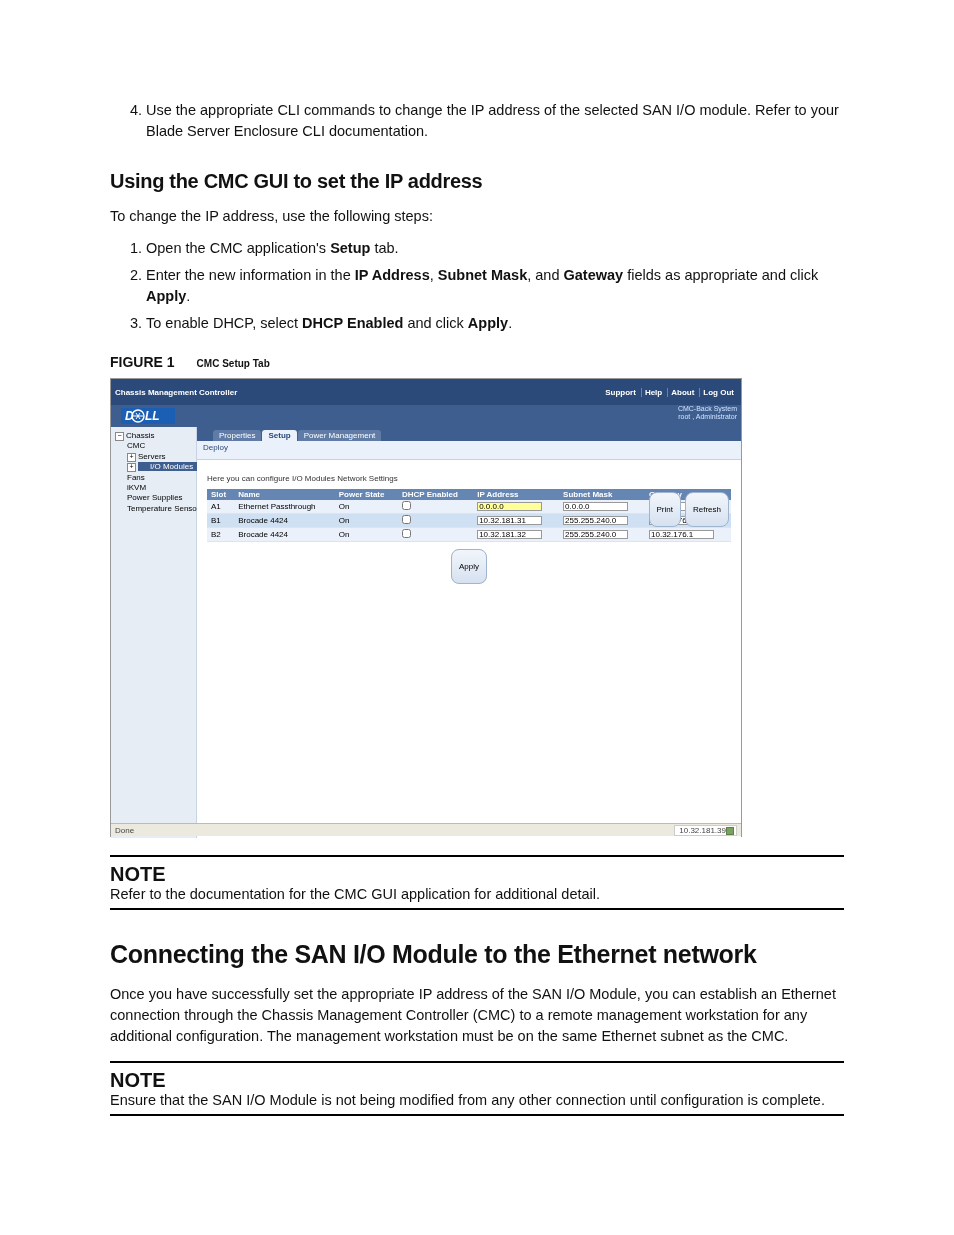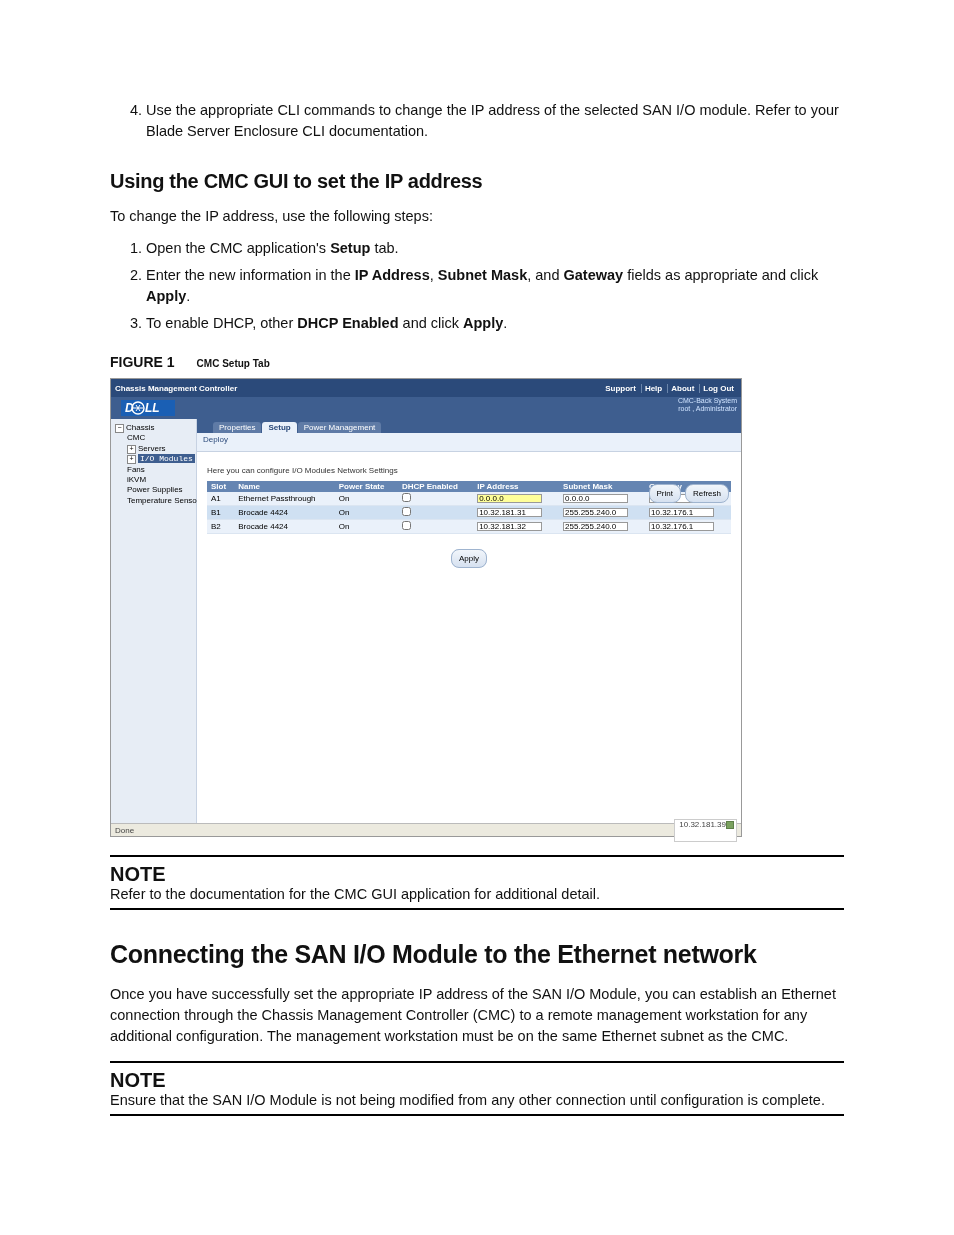--- a/index.html
+++ b/index.html
@@ -42,21 +42,21 @@
     border: 1px solid #999;
     background: #fff;
     font-size: 8px;
     color: #000;
     position: relative;
     margin-bottom: 18px;
   }
   .shot .titlebar {
     background: #2b4a7a;
     color: #fff;
-    height: 18px;
+    height: 26px;
     display: flex;
     justify-content: space-between;
     align-items: center;
     padding: 0 4px;
     font-size: 8px;
     font-weight: bold;
   }
   .shot .titlebar .rlinks { display: flex; gap: 2px; }
   .shot .titlebar .rlinks span { padding: 0 3px; border-left: 1px solid #6a85aa; }
   .shot .titlebar .rlinks span:first-child { border-left: none; }
@@ -72,50 +72,50 @@
   .shot .body { display: flex; height: calc(100% - 34px - 12px); }
   .shot .tree {
     width: 86px;
     background: #e7edf5;
     border-right: 1px solid #c7d2e2;
     padding: 4px 4px;
     box-sizing: border-box;
   }
   .shot .tree div { white-space: nowrap; line-height: 1.3; }
   .shot .tree .exp { display:inline-block; width:7px; height:7px; border:1px solid #888; text-align:center; line-height:6px; font-size:7px; margin-right:2px; background:#fff; }
-  .shot .tree .sel { background:#3e5e8f; color:#fff; padding:0 2px;font-family:Liberation Mono, monospace; }
+  .shot .tree .sel { background:#3e5e8f; color:#fff; padding:0 12px; }
   .shot .main { flex: 1; background: #fff; display: flex; flex-direction: column; }
   .shot .tabs {
     height: 14px; background: #3e5e8f; display:flex; align-items:flex-end; padding-left:16px; gap:0;
   }
   .shot .tab {
     font-size:8px; padding:1px 6px; background:#5f7ba6; color:#fff; border-top-left-radius:3px; border-top-right-radius:3px; margin-right:1px; cursor:pointer;
   }
   .shot .tab.active { background:#eaf1fa; color:#2b4a7a; font-weight:bold; }
   .shot .subtab { height:14px; background:#eaf1fa; border-bottom:1px solid #c7d2e2; padding:2px 6px; }
   .shot .subtab a { color:#2b4a7a; font-size:8px; text-decoration:none; }
   .shot .content { padding: 8px 10px; flex:1; position:relative; }
   .shot .content .h { color:#2b4a7a; font-size:9px; margin-bottom:4px; }
   .shot .content .desc { color:#333; font-size:8px; margin:6px 0 6px 0; }
   .shot .btns { position:absolute; right:12px; top:32px; display:flex; gap:4px; }
-  .shot .btn { font-size:8px; padding:4px 7px; background:linear-gradient(#f2f6fb,#d6e1f0); border:1px solid #9fb4cf; border-radius:8px; cursor:pointer; }
+  .shot .btn { font-size:8px; padding:12px 7px; background:linear-gradient(#f2f6fb,#d6e1f0); border:1px solid #9fb4cf; border-radius:8px; cursor:pointer; }
   .shot table { width: 100%; border-collapse: collapse; font-size:8px; }
   .shot th { background:#6585b2; color:#fff; text-align:left; padding:1px 4px; font-weight:bold; }
   .shot td { padding:1px 4px; border-bottom:1px solid #dbe5f1; }
   .shot tr.alt td { background:#cfe0f2; }
   .shot tr.nrm td { background:#eaf1fa; }
   .shot input.cb { width:9px; height:9px; margin:0; }
   .shot input.tx { width:65px; height:9px; font-size:8px; border:1px solid #999; padding:0 1px; box-sizing:border-box; }
   .shot input.tx.hl { background:#ffff99; }
   .shot .applywrap { text-align:center; margin-top:20px; }
   .shot .statusbar {
     position:absolute; bottom:0; left:0; right:0; height:12px; background:#eceadf; border-top:1px solid #bbb;
     display:flex; justify-content:space-between; align-items:center; padding:0 4px; font-size:8px; color:#444;
   }
-  .shot .statusbar .ip { background:#fff; border:1px solid #ccc; padding:0 10px 12px 4px; position:relative; }
+  .shot .statusbar .ip { background:#fff; border:1px solid #ccc; padding:0 10px 0 4px; position:relative; }
   .shot .statusbar .ip::after { content:""; position:absolute; right:2px; top:1px; width:6px; height:6px; background:#7aa15e; border:1px solid #5e7f49; }
 </style>
 </head>
 <body>
 
 <ol start="4">
   <li>
     <span>Use the appropriate CLI commands to change the IP address of the selected SAN I/O module. Refer to your Blade Server Enclosure CLI documentation.</span>
   </li>
 </ol>
@@ -124,21 +124,21 @@
 <p>To change the IP address, use the following steps:</p>
 
 <ol>
   <li>
     <span>Open the CMC application's </span><span class="b">Setup</span><span> tab.</span>
   </li>
   <li>
     <span>Enter the new information in the </span><span class="b">IP Address</span><span>, </span><span class="b">Subnet Mask</span><span>, and </span><span class="b">Gateway</span><span> fields as appropriate and click </span><span class="b">Apply</span><span>.</span>
   </li>
   <li>
-    <span>To enable DHCP, other </span><span class="b">DHCP Enabled</span><span> and click </span><span class="b">Apply</span><span>.</span>
+    <span>To enable DHCP, select </span><span class="b">DHCP Enabled</span><span> and click </span><span class="b">Apply</span><span>.</span>
   </li>
 </ol>
 
 <div class="fig-label">
   <span class="fl">FIGURE 1</span>
   <span class="fc">CMC Setup Tab</span>
 </div>
 
 <div class="shot">
   <div class="titlebar">

